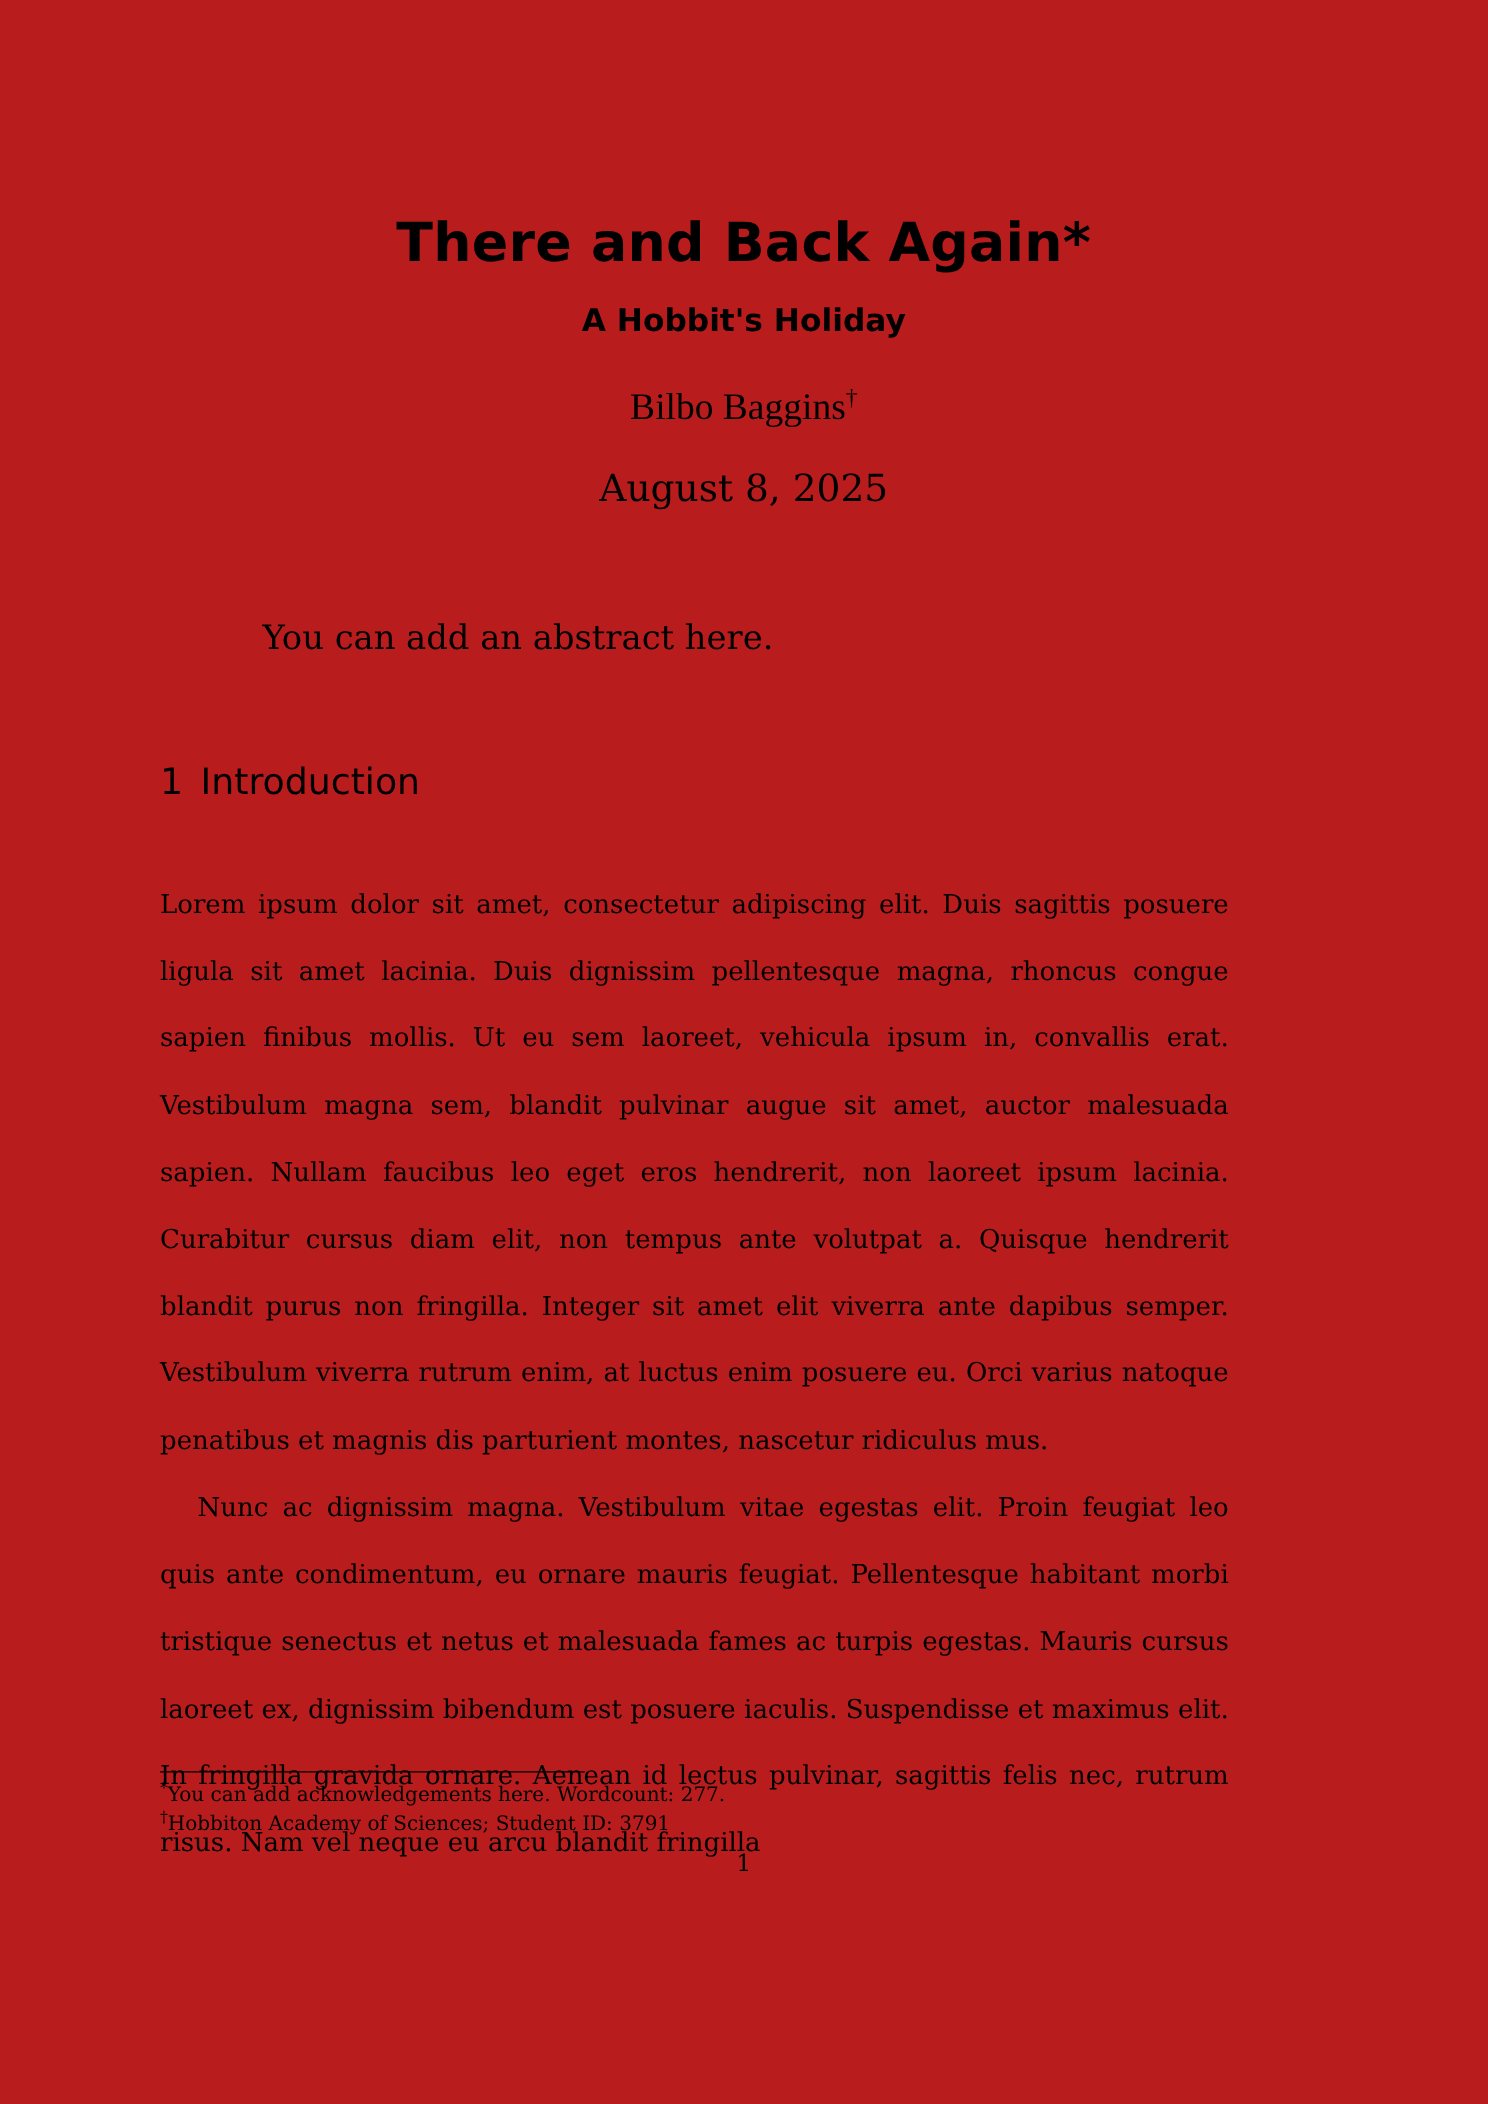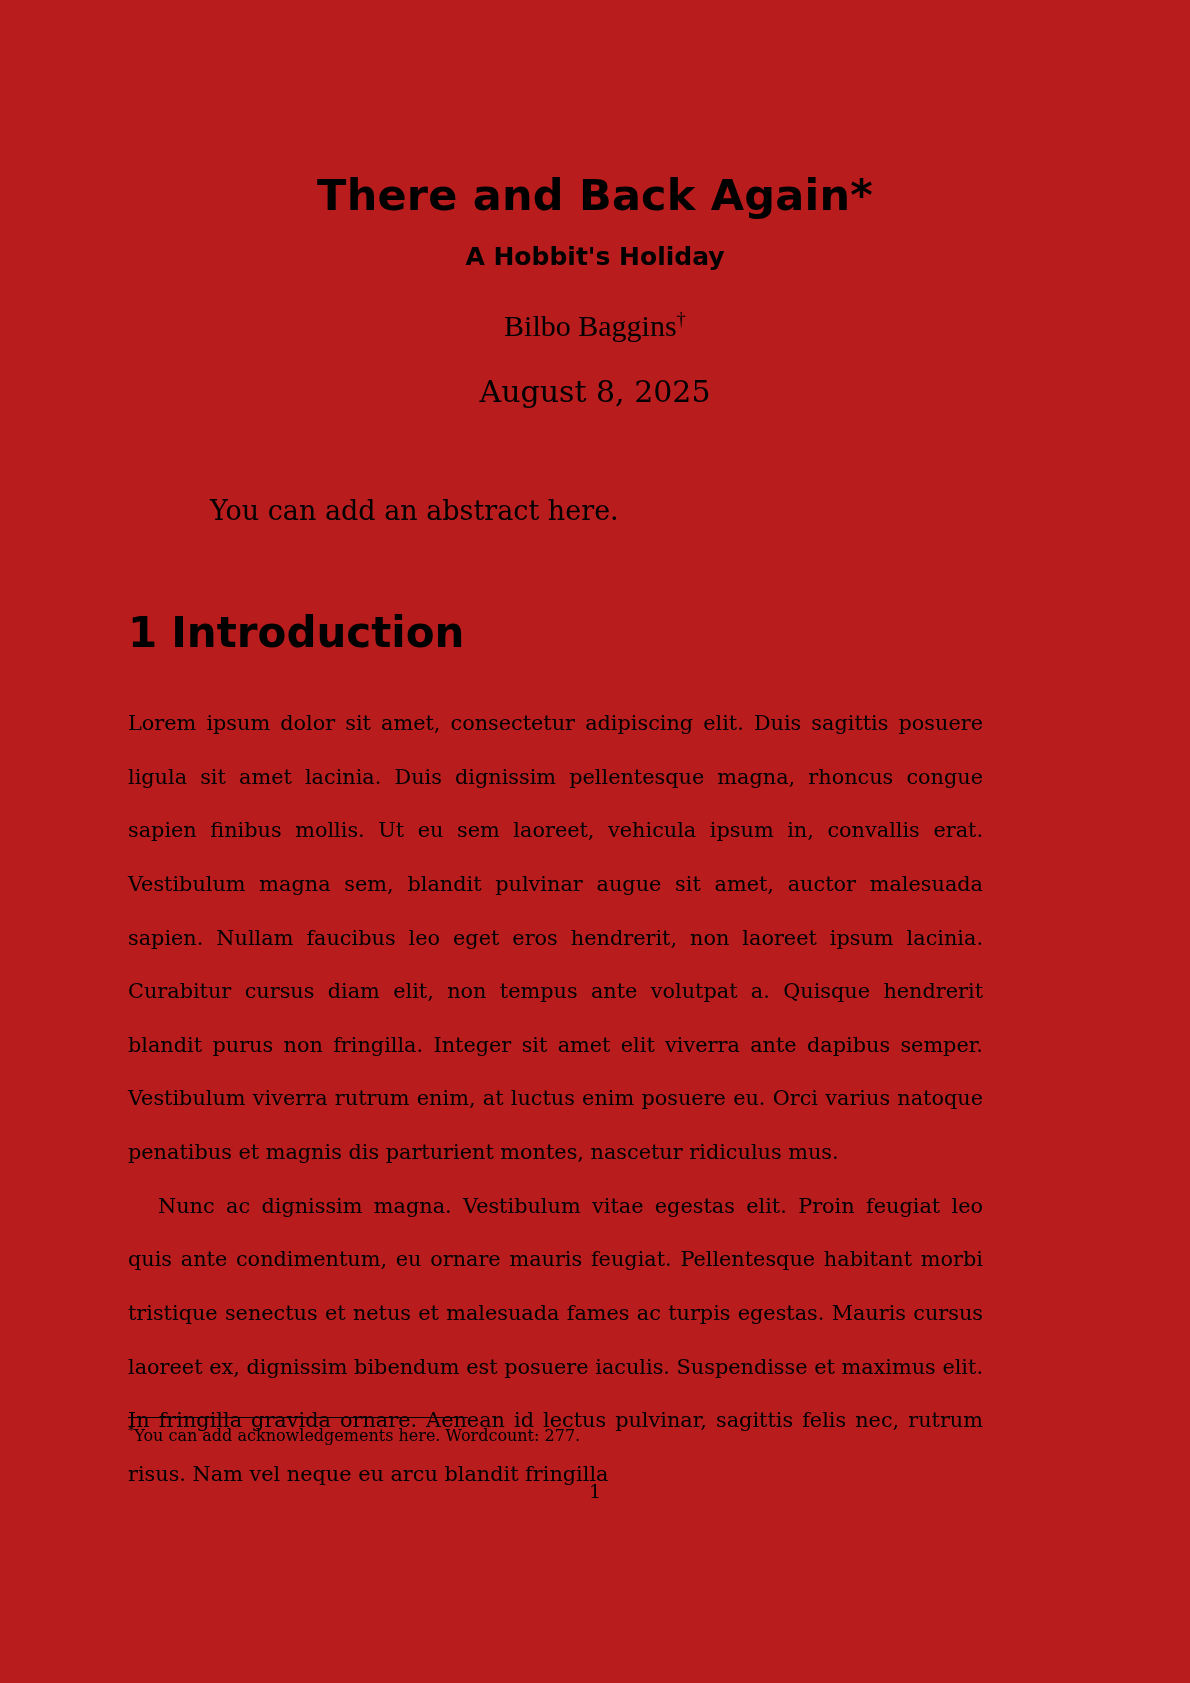--- a/index.html
+++ b/index.html
@@ -76,22 +76,22 @@
     line-height: 1.55;
     text-align: justify;
   }
 
   
   .section-heading {
     position: absolute;
     left: 128px;
     top: 608px;
     font-family: "DejaVu Sans", "Liberation Sans", sans-serif;
-    font-weight: bold;
-    font-size: 42px;
+    font-weight: normal;
+    font-size: 29px;
     line-height: 1.2;
     white-space: pre;
   }
   .section-heading .num {
     margin-right: 14px;
   }
 
   
   .body-text {
     position: absolute;
@@ -170,17 +170,18 @@
 
   <div class="body-text">
     <p>Lorem ipsum dolor sit amet, consectetur adipiscing elit. Duis sagittis posuere ligula sit amet lacinia. Duis dignissim pellentesque magna, rhoncus congue sapien finibus mollis. Ut eu sem laoreet, vehicula ipsum in, convallis erat. Vestibulum magna sem, blandit pulvinar augue sit amet, auctor malesuada sapien. Nullam faucibus leo eget eros hendrerit, non laoreet ipsum lacinia. Curabitur cursus diam elit, non tempus ante volutpat a. Quisque hendrerit blandit purus non fringilla. Integer sit amet elit viverra ante dapibus semper. Vestibulum viverra rutrum enim, at luctus enim posuere eu. Orci varius natoque penatibus et magnis dis parturient montes, nascetur ridiculus mus.</p>
     <p>Nunc ac dignissim magna. Vestibulum vitae egestas elit. Proin feugiat leo quis ante condimentum, eu ornare mauris feugiat. Pellentesque habitant morbi tristique senectus et netus et malesuada fames ac turpis egestas. Mauris cursus laoreet ex, dignissim bibendum est posuere iaculis. Suspendisse et maximus elit. In fringilla gravida ornare. Aenean id lectus pulvinar, sagittis felis nec, rutrum risus. Nam vel neque eu arcu blandit fringilla</p>
   </div>
 
   <div class="footnote-rule"></div>
 
   <div class="footnotes">
     <p class="fn"><span class="marker">*</span><span>You can add acknowledgements here. Wordcount: 277.</span></p>
+    <p class="fn"><span class="marker">†</span><span>Hobbiton Academy of Sciences; Student ID: 3791</span></p>
   </div>
 
   <div class="page-number">1</div>
 
 </div>
 
 </body></html>

